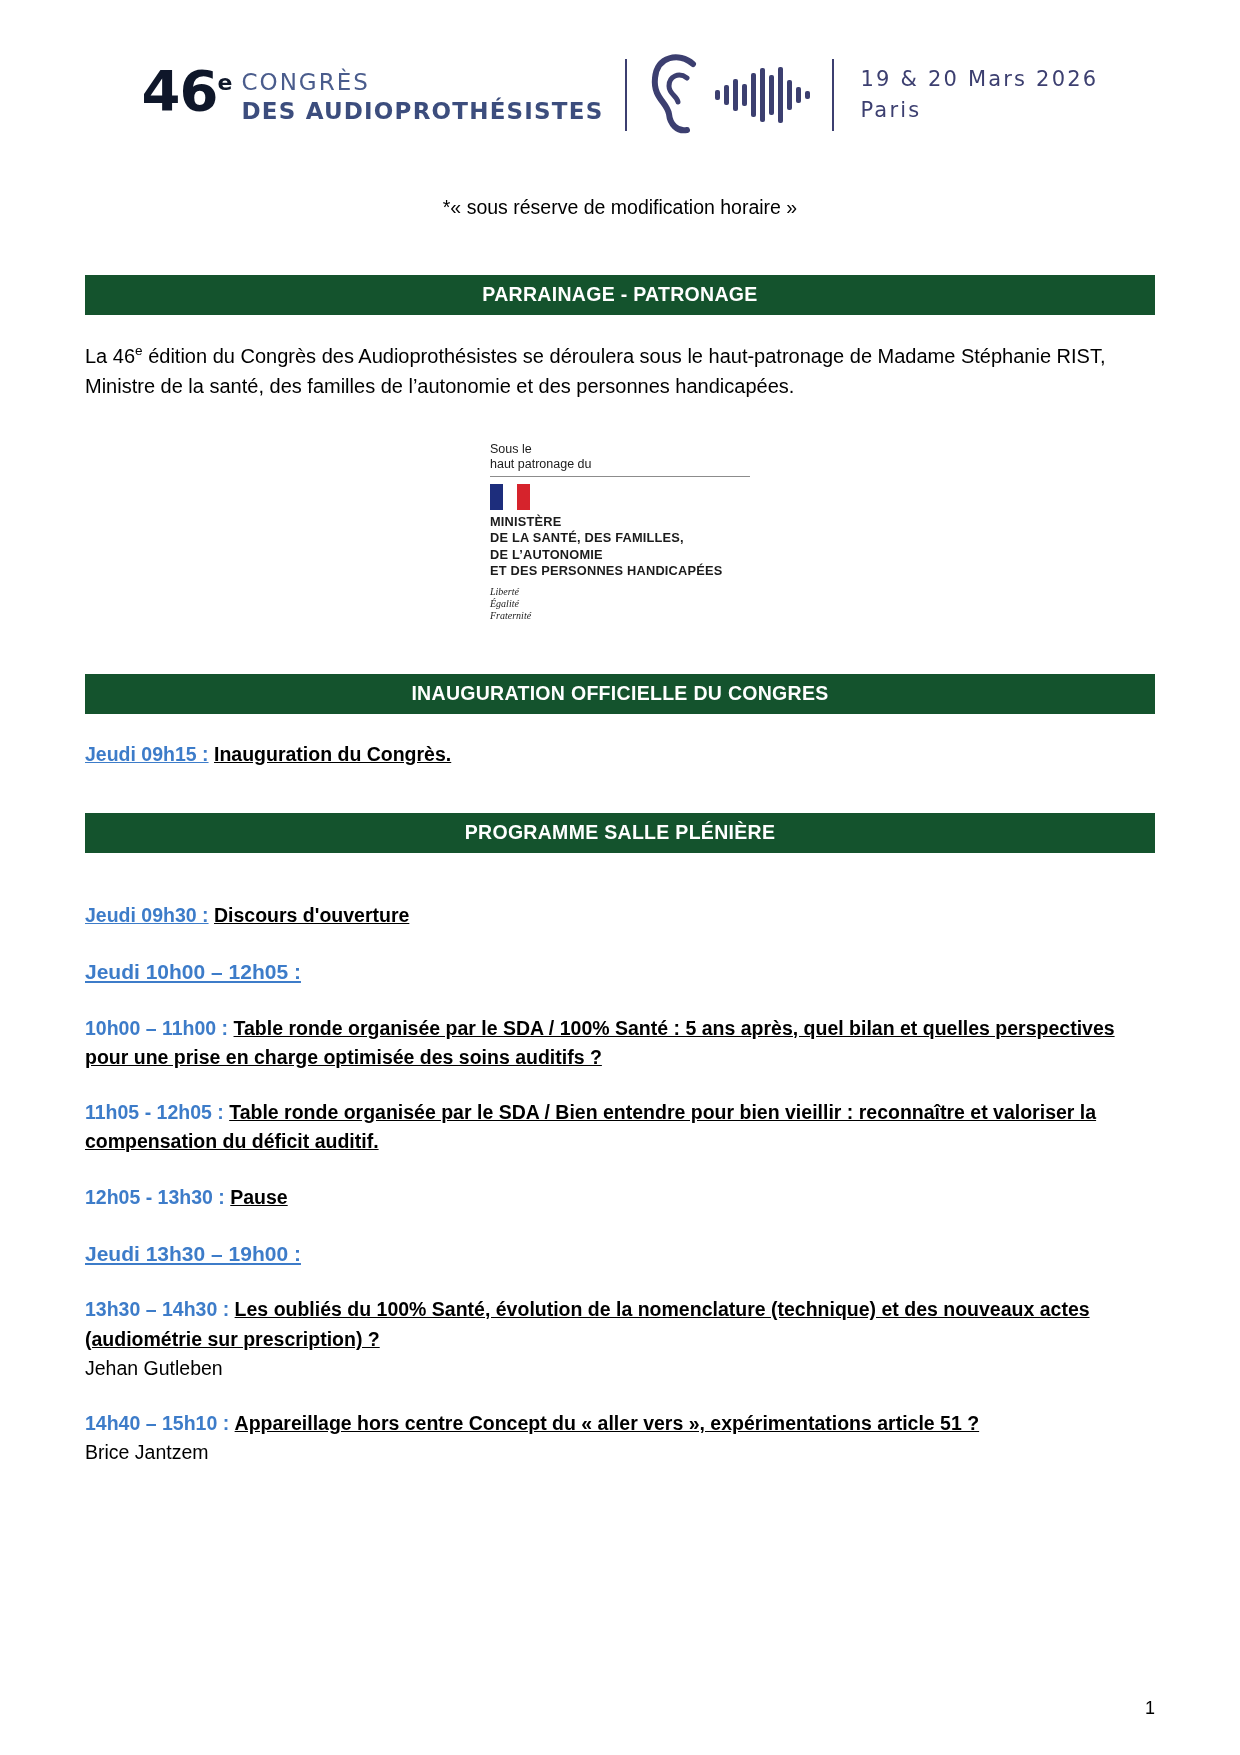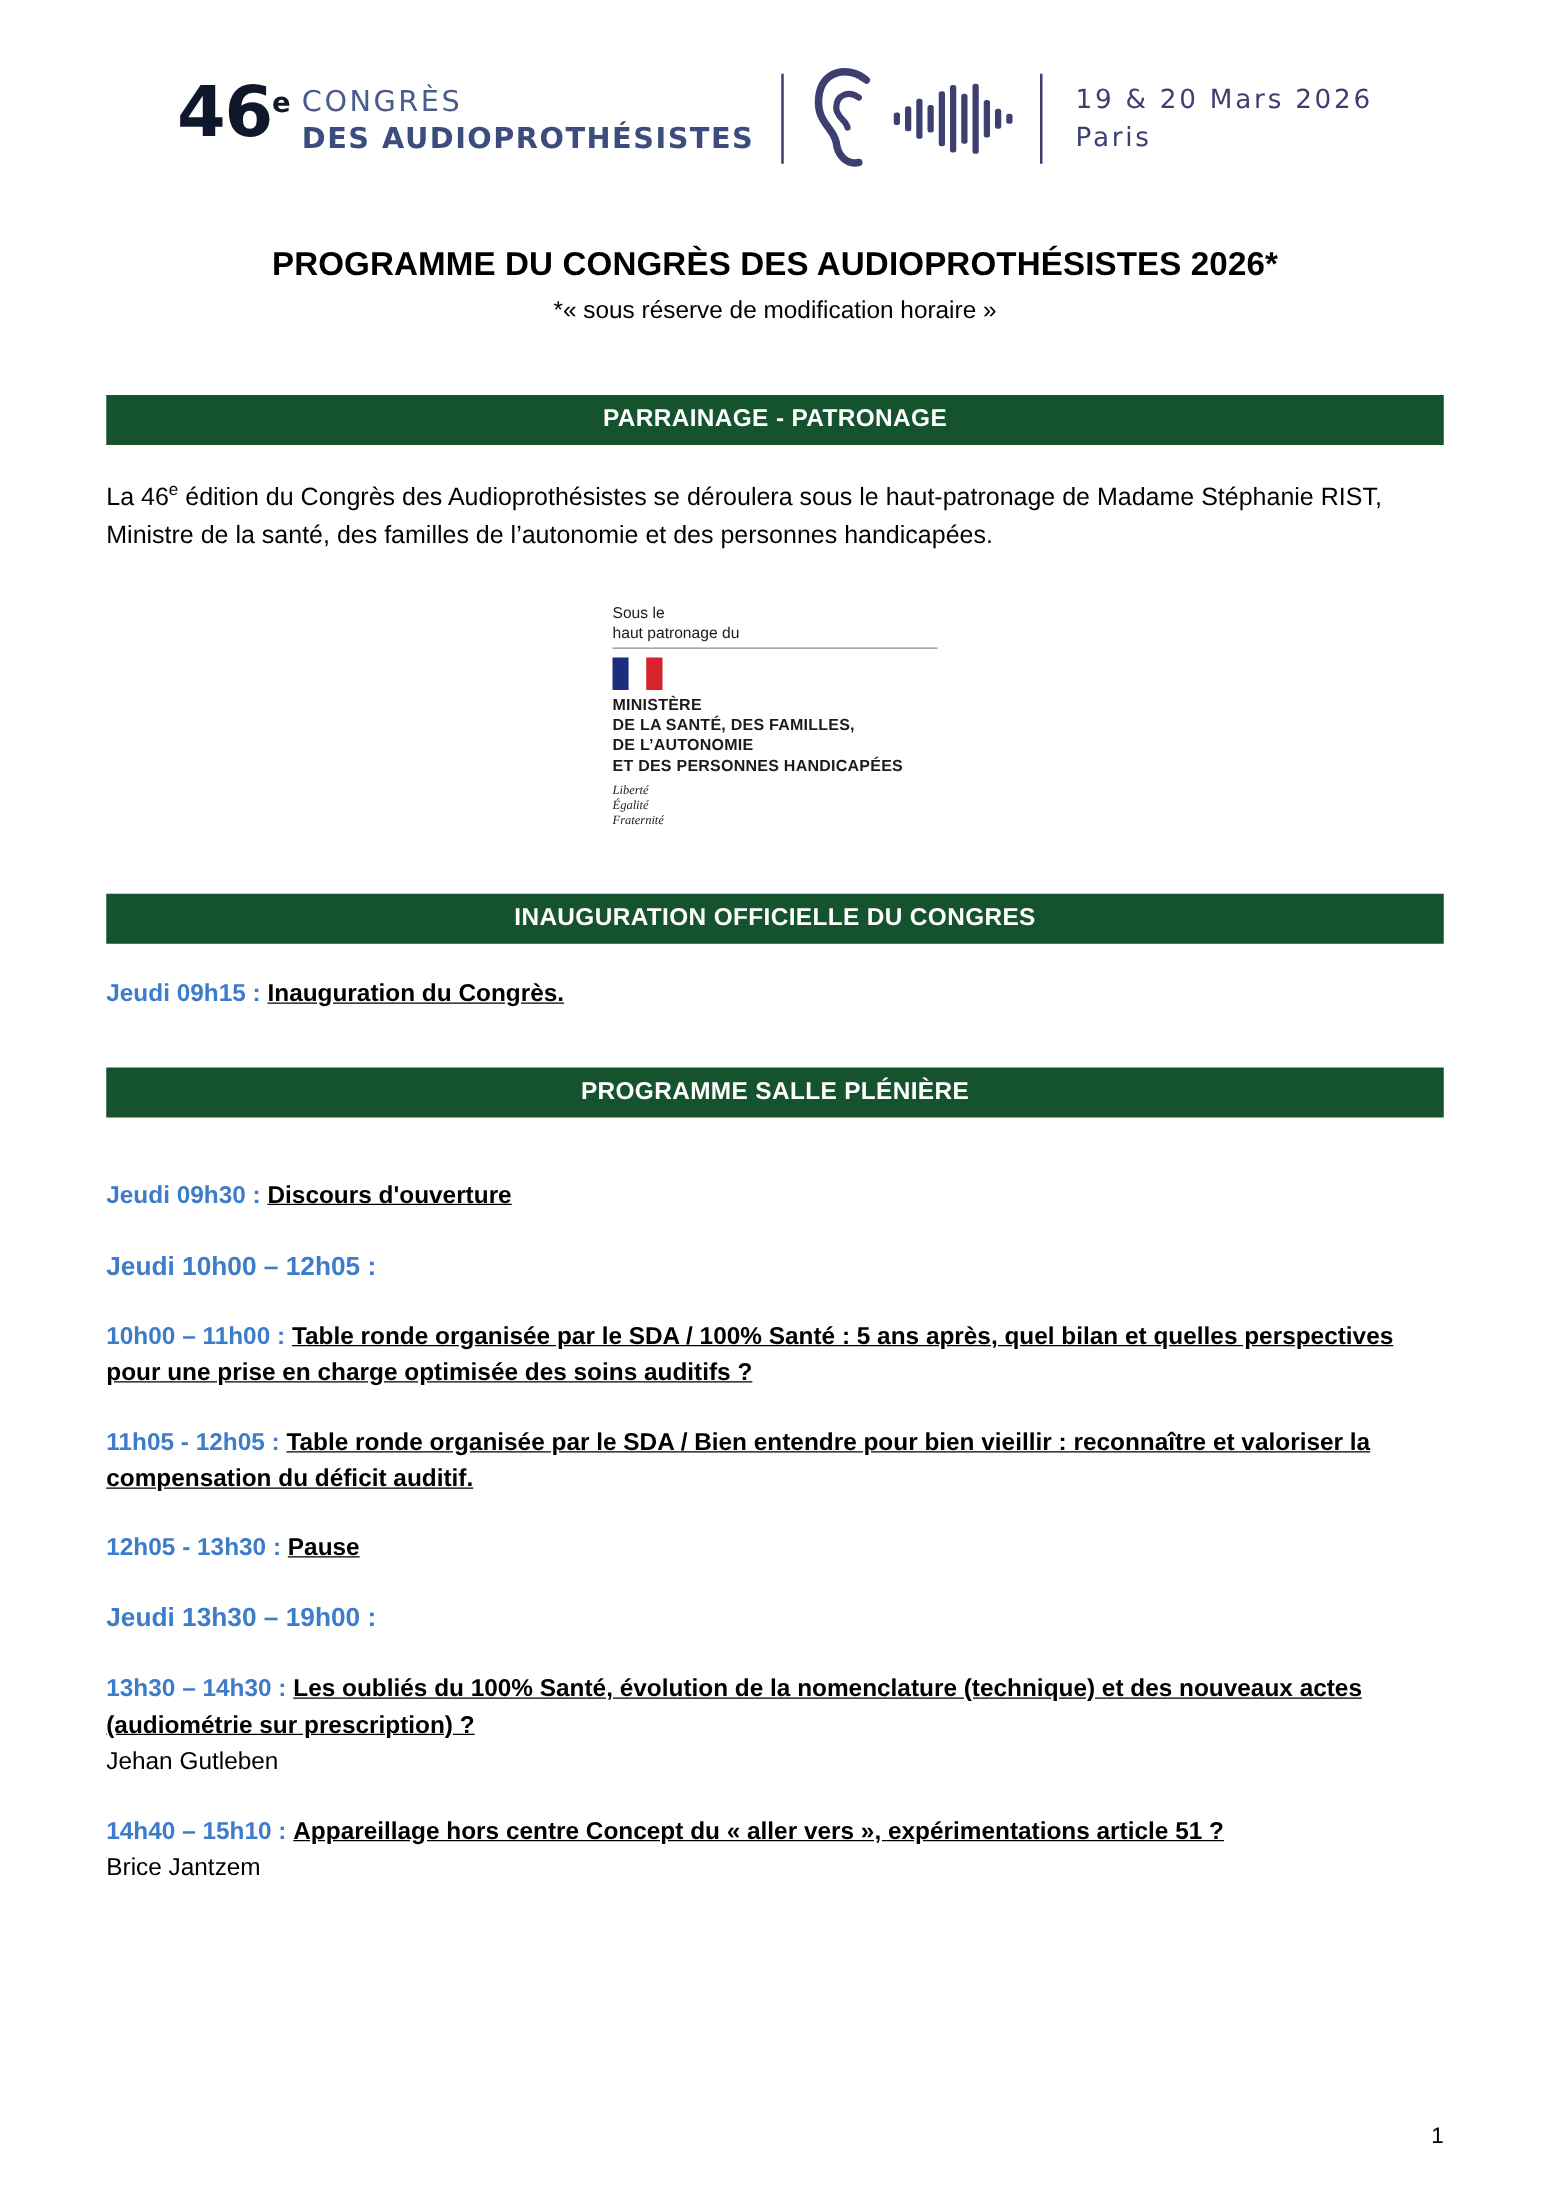--- a/index.html
+++ b/index.html
@@ -188,20 +188,21 @@
   .entry {
     margin: 26px 0 0 0;
     font-size: 19.5px;
     line-height: 1.5;
   }
   .time {
     color: #3d7cc9;
     font-weight: bold;
   }
   .time.u {
+    text-decoration: underline;
   }
   .time.big {
     font-size: 21px;
   }
   .body-bold {
     font-weight: bold;
     text-decoration: underline;
   }
   .speaker {
     font-weight: normal;
@@ -255,21 +256,20 @@
     </div>
 
     <div class="vbar"></div>
 
     <div class="date-block">
       <div class="d1">19 &amp; 20 Mars 2026</div>
       <div class="d2">Paris</div>
     </div>
   </div>
 
-  <h1 class="doc-title">PROGRAMME DU CONGRÈS DES AUDIOPROTHÉSISTES 2026*</h1>
   <div class="doc-subtitle">*« sous réserve de modification horaire »</div>
 
   <div class="banner">PARRAINAGE - PATRONAGE</div>
   <p class="para">La 46<sup style="font-size:0.68em">e</sup> édition du Congrès des Audioprothésistes se déroulera sous le haut-patronage de Madame Stéphanie RIST, Ministre de la santé, des familles de l’autonomie et des personnes handicapées.</p>
 
   <div class="ministry">
     <div class="sous">Sous le</div>
     <div class="sous">haut patronage du</div>
     <div class="rule"></div>
     <div class="flag">

